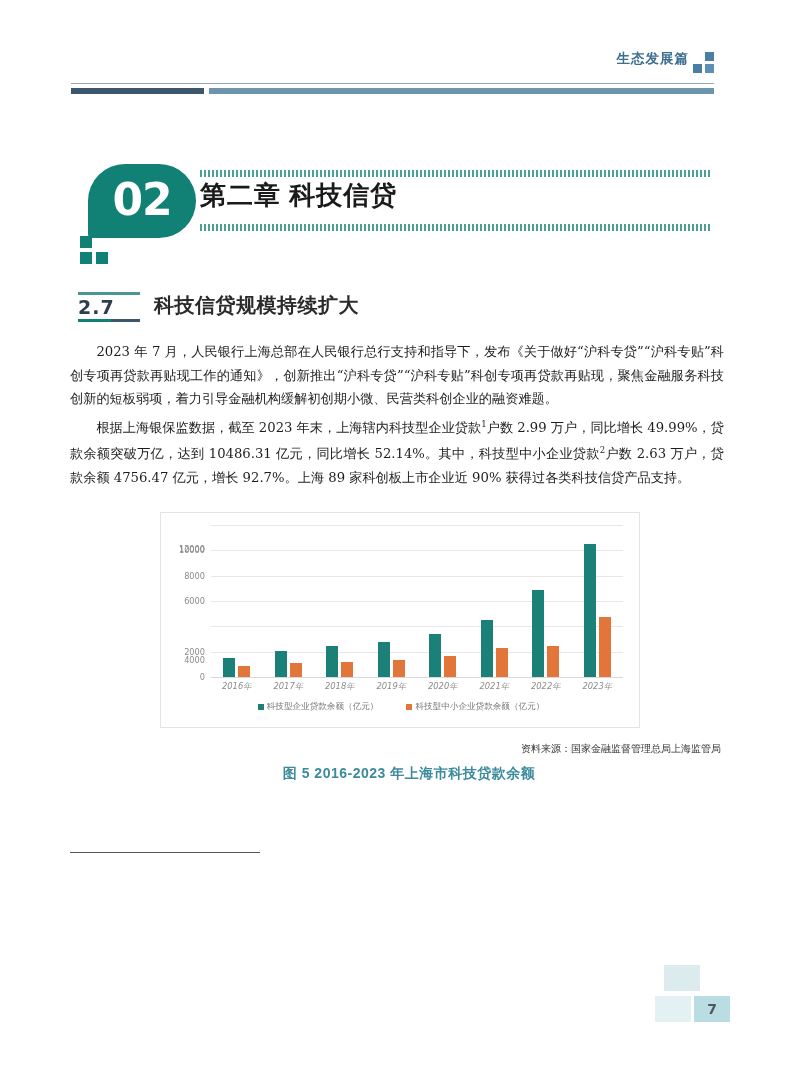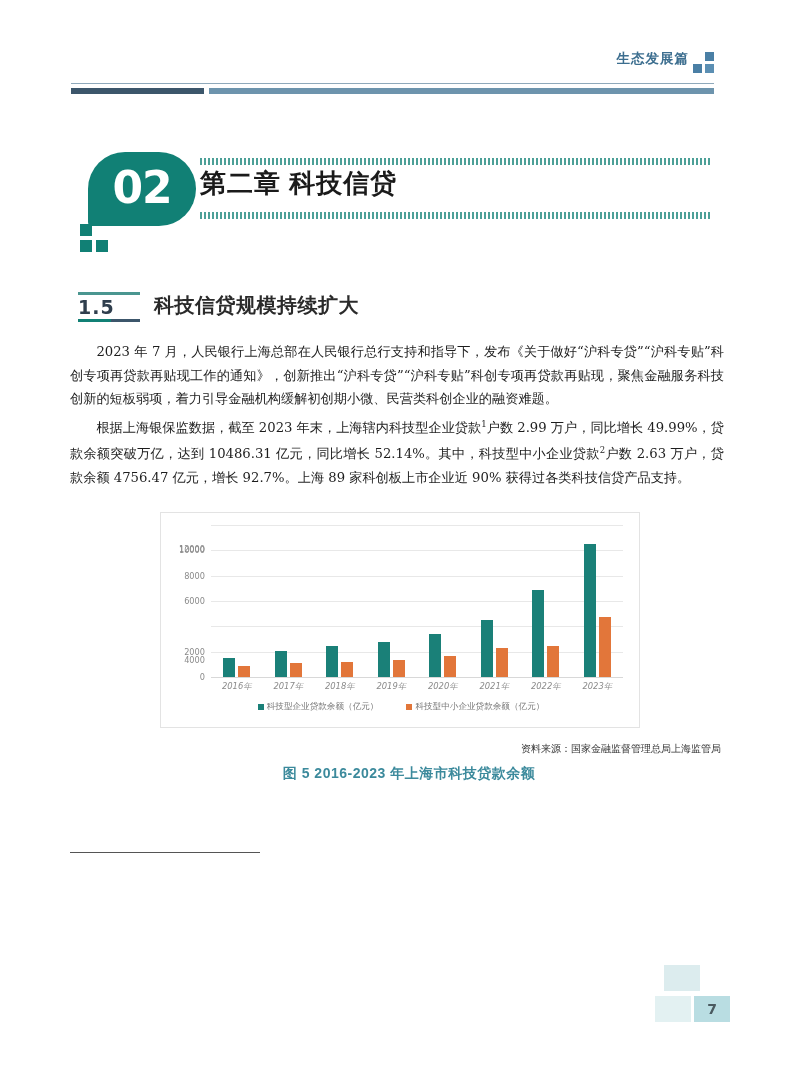--- a/index.html
+++ b/index.html
@@ -24,21 +24,21 @@
   .rh-sq.a{right:80px;top:52px;width:9px;height:9px;}
   .rh-sq.b{right:92px;top:64px;width:9px;height:9px;}
   .rh-sq.c{right:80px;top:64px;width:9px;height:9px;background:#5b8fb3;}
   .rh-rule-thin{
     position:absolute;left:71px;top:83px;width:643px;height:1px;background:#8fa9bb;
   }
   .rh-bar-dark{position:absolute;left:71px;top:88px;width:133px;height:6px;background:#3c566b;}
   .rh-bar-light{position:absolute;left:209px;top:88px;width:505px;height:6px;background:#6d94ad;}
 
   
-  .chap{position:absolute;left:0;top:152px;width:654px;height:110px;}
+  .chap{position:absolute;left:0;top:164px;width:654px;height:110px;}
   .chap-badge{
     position:absolute;left:88px;top:0px;width:108px;height:74px;
     background:#118075;
     border-radius:37px 37px 37px 4px;
     display:flex;align-items:center;justify-content:center;
   }
   .chap-badge-num{
     font-family:"DejaVu Sans",sans-serif;
     font-size:44px;font-weight:bold;color:#ffffff;letter-spacing:-1px;
     line-height:1;margin-top:-2px;
@@ -168,21 +168,21 @@
       <span class="chap-badge-num">02</span>
     </div>
     <div class="chap-sq s1"></div>
     <div class="chap-sq s2"></div>
     <div class="chap-sq s3"></div>
     <div class="chap-title">第二章 科技信贷</div>
   </div>
 
   <div class="sec">
     <div class="sec-rule-top"></div>
-    <div class="sec-num">1.5</div>
+    <div class="sec-num">2.7</div>
     <div class="sec-rule-bl"></div>
     <div class="sec-rule-br"></div>
     <div class="sec-title">科技信贷规模持续扩大</div>
   </div>
 
   <div class="body">
     <p class="para">2023 年 7 月，人民银行上海总部在人民银行总行支持和指导下，发布《关于做好“沪科专贷”“沪科专贴”科创专项再贷款再贴现工作的通知》，创新推出“沪科专贷”“沪科专贴”科创专项再贷款再贴现，聚焦金融服务科技创新的短板弱项，着力引导金融机构缓解初创期小微、民营类科创企业的融资难题。</p>
     <p class="para"><span>根据上海银保监数据，截至 2023 年末，上海辖内科技型企业贷款</span><sup>1</sup><span>户数 2.99 万户，同比增长 49.99%，贷款余额突破万亿，达到 10486.31 亿元，同比增长 52.14%。其中，科技型中小企业贷款</span><sup>2</sup><span>户数 2.63 万户，贷款余额 4756.47 亿元，增长 92.7%。上海 89 家科创板上市企业近 90% 获得过各类科技信贷产品支持。</span></p>
   </div>
 

